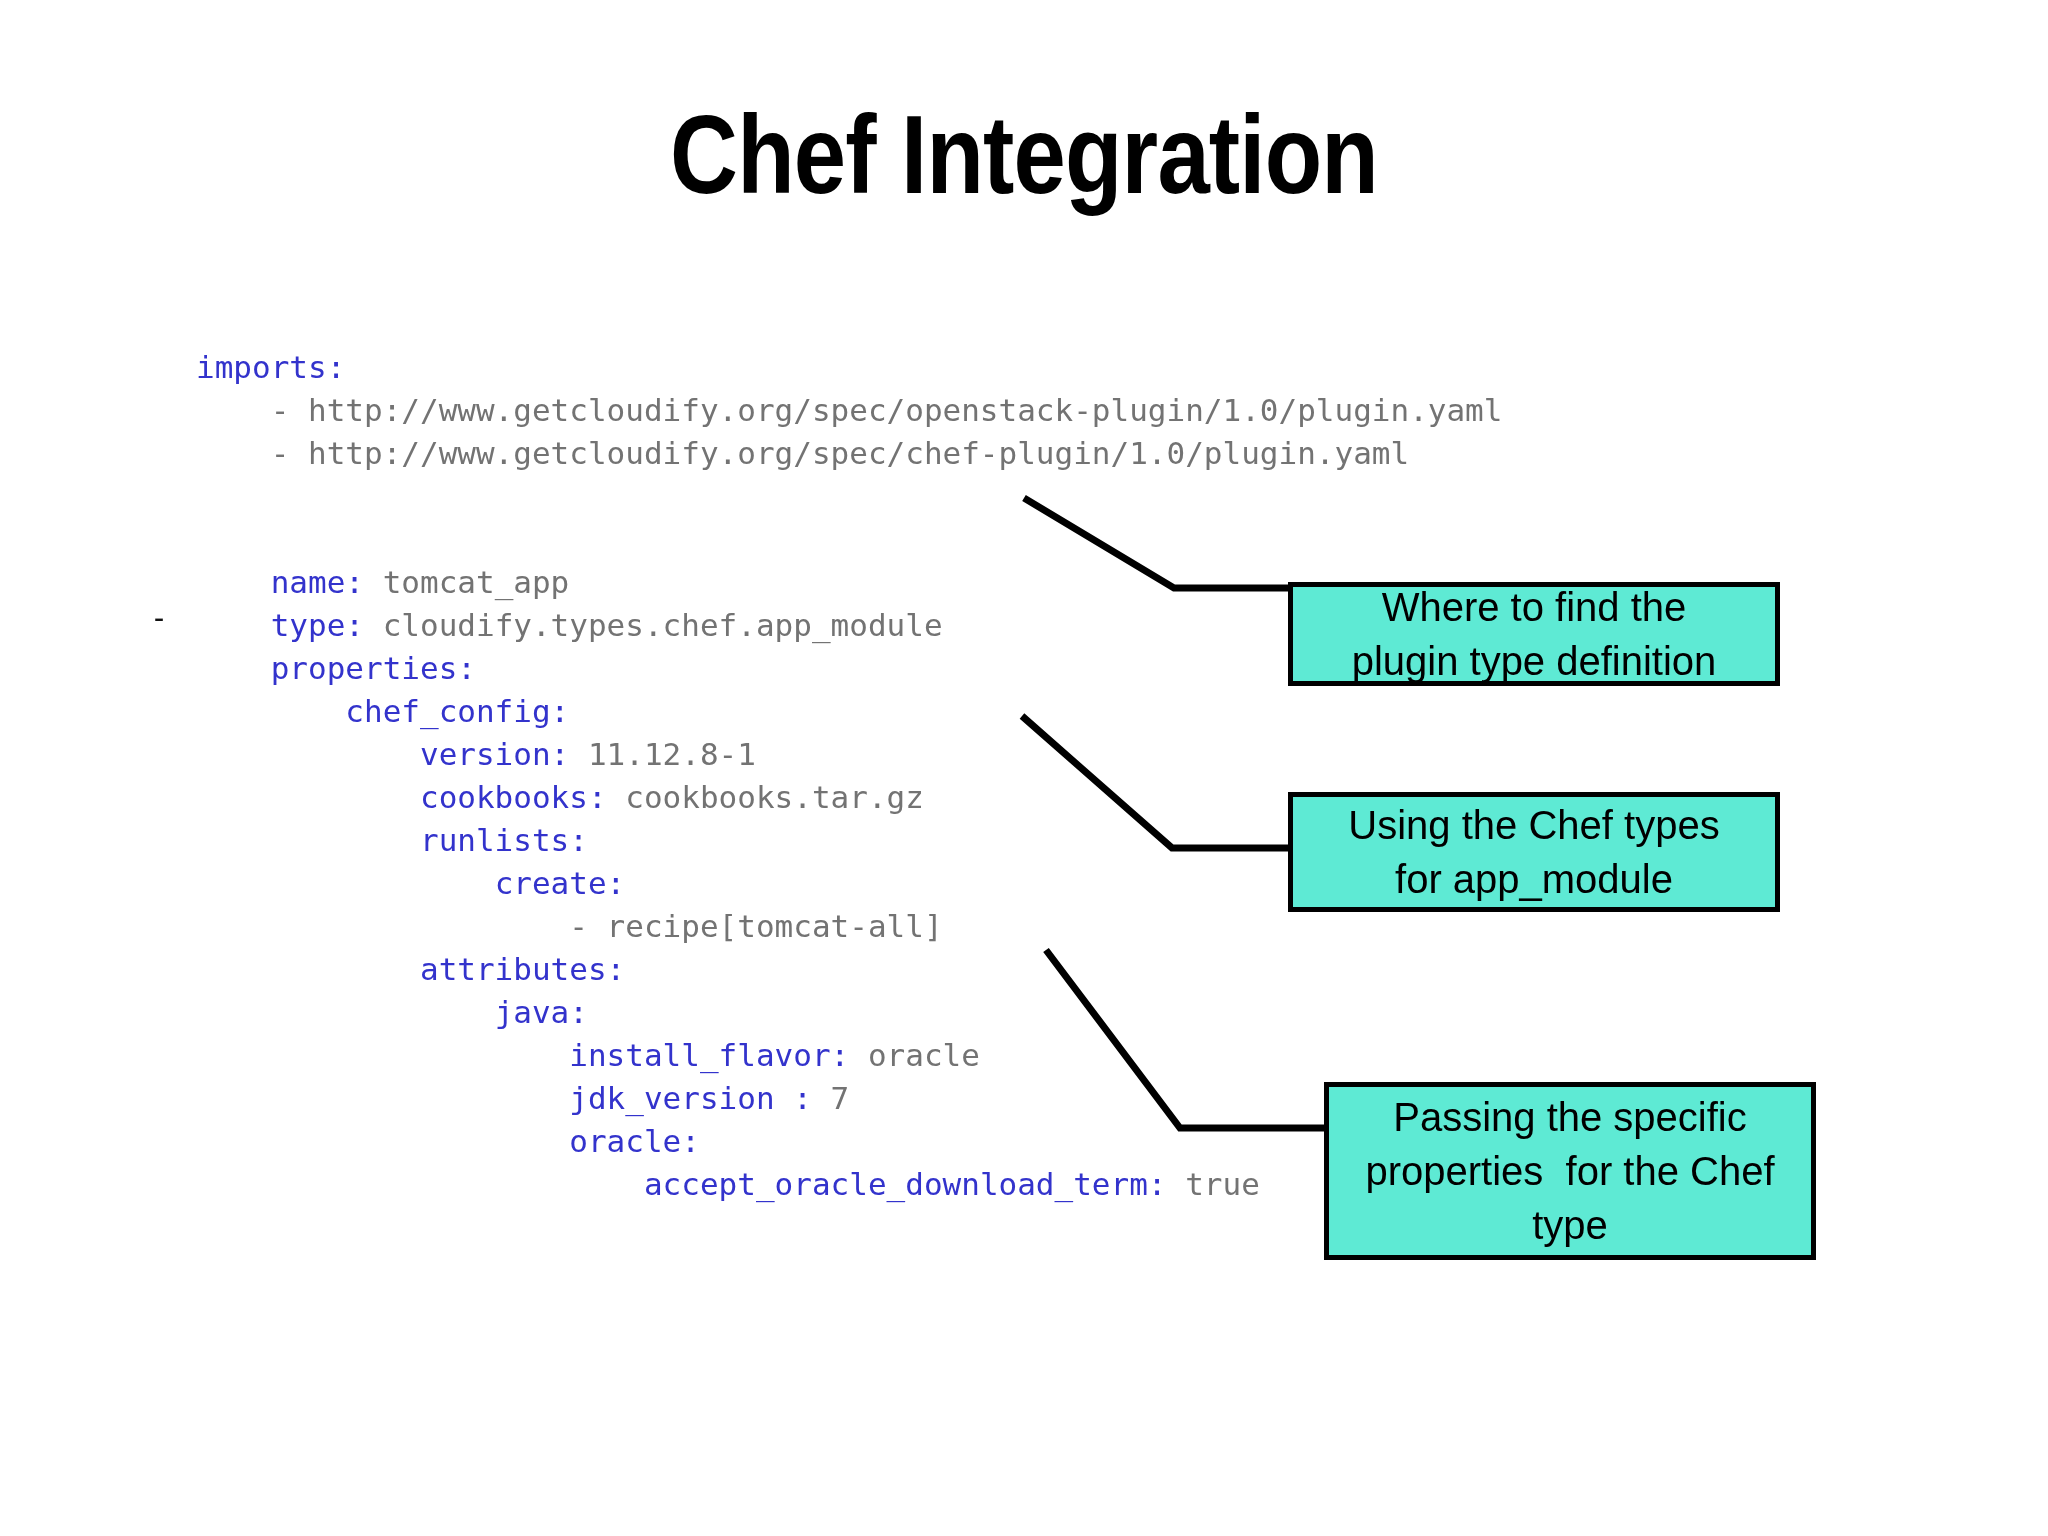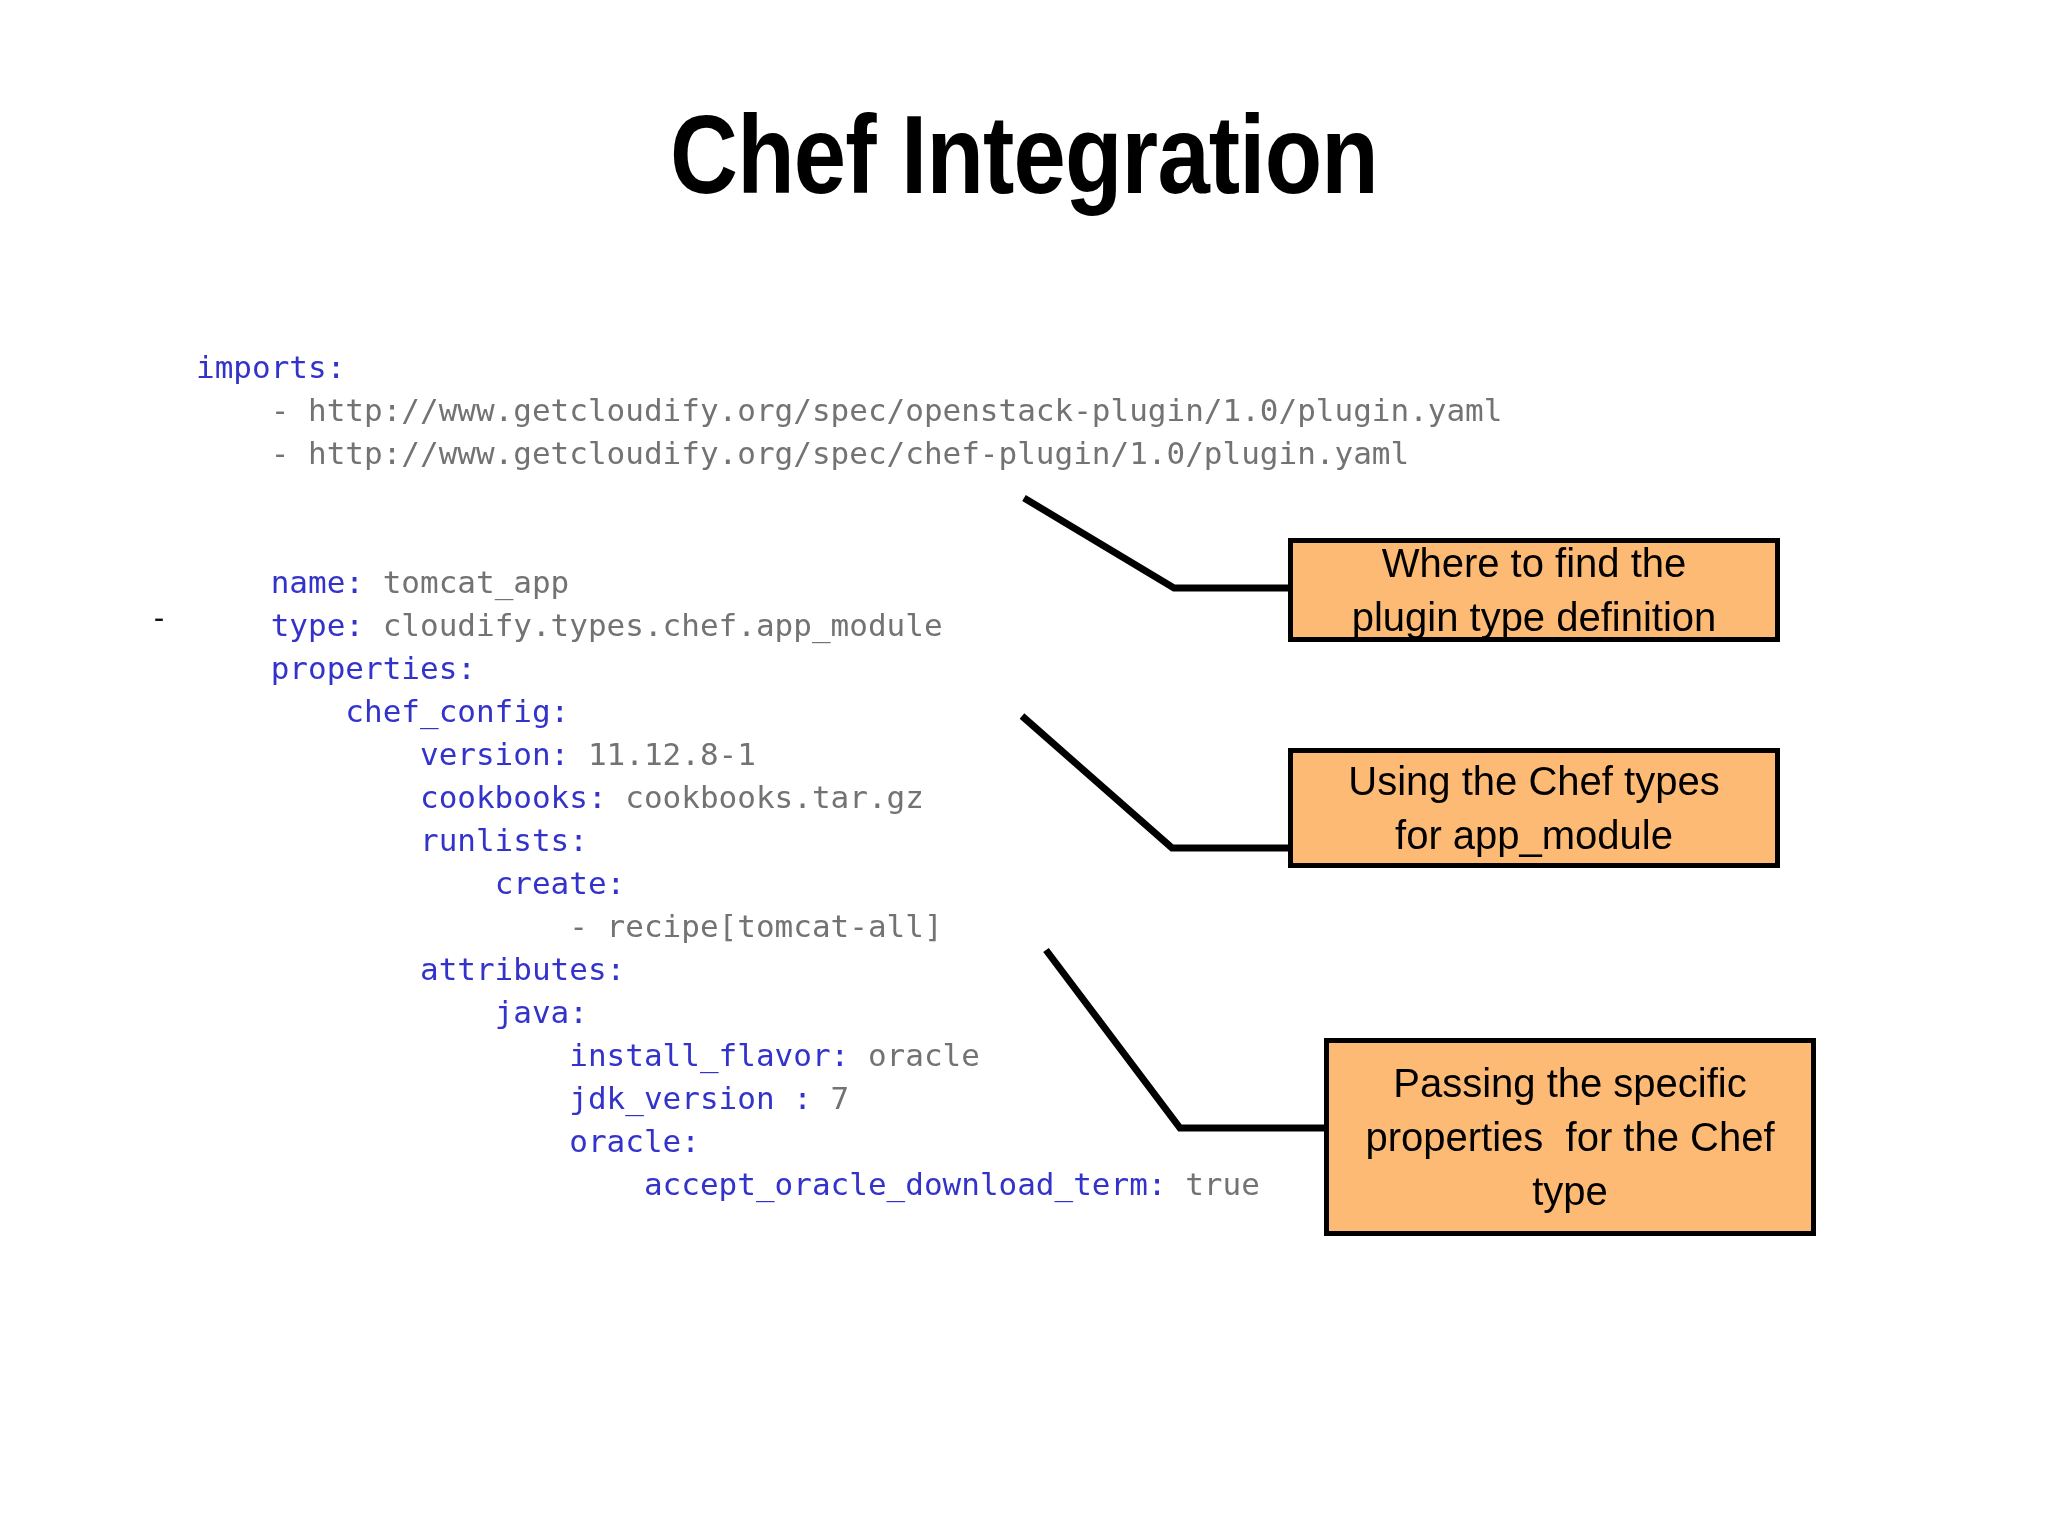--- a/index.html
+++ b/index.html
@@ -87,35 +87,36 @@
     font-size: 30px;
     line-height: 43px;
     color: #111111;
   }
 
   
   .callout {
     position: absolute;
     box-sizing: border-box;
     border: 5px solid #000000;
-    background: #fdba74;
+    background: #5eead4;
     color: #000000;
     font-family: "Liberation Sans", sans-serif;
     font-size: 40px;
     line-height: 54px;
     text-align: center;
     display: flex;
     align-items: center;
     justify-content: center;
     padding: 6px 10px;
     z-index: 3;
+    margin-top: 44px;
   }
   #callout-1 { left: 1288px; top: 538px;  width: 492px; height: 104px; }
   #callout-2 { left: 1288px; top: 748px;  width: 492px; height: 120px; }
-  #callout-3 { left: 1324px; top: 1038px; width: 492px; height: 198px; }
+  #callout-3 { left: 1324px; top: 1038px; width: 492px; height: 178px; }
   .callout .text { white-space: pre-wrap; }
 
   
   #connectors {
     position: absolute;
     left: 0;
     top: 0;
     width: 2048px;
     height: 1536px;
     z-index: 2;

